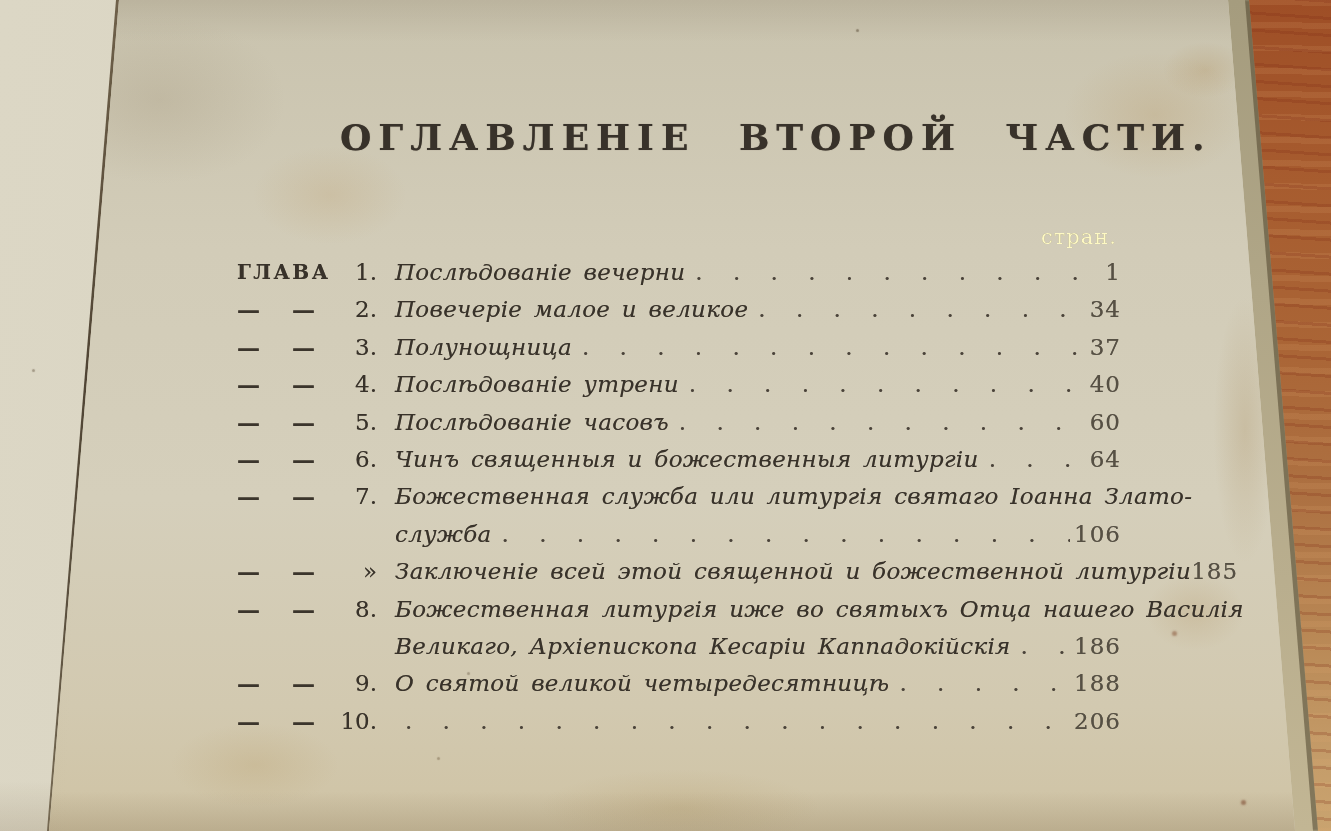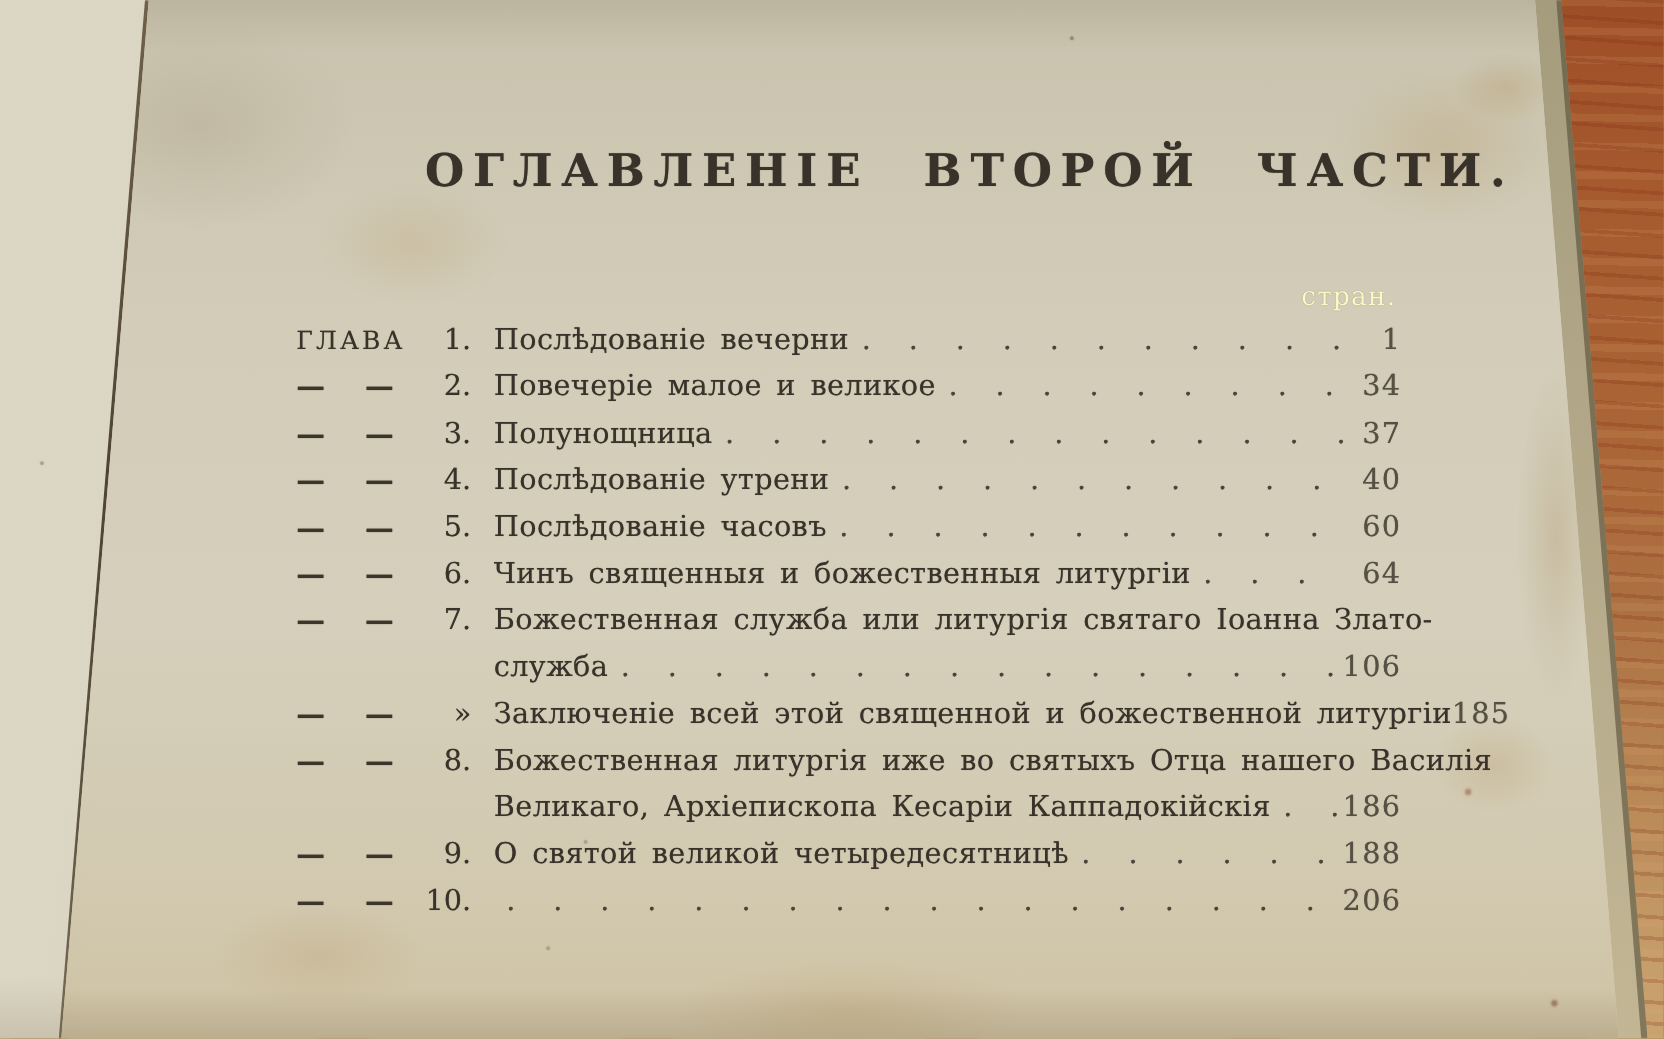--- a/index.html
+++ b/index.html
@@ -108,25 +108,25 @@
     font-size:21px; letter-spacing:1px;
     color:#fef9c3;
     text-shadow:0 0 0.6px rgba(55,45,35,0.55);
   }
   .toc-line {
     display:flex; height:37.4px; line-height:37.4px;
     font-size:23px; color:#38322a; white-space:nowrap;
     text-shadow:0 0 0.6px rgba(55,45,35,0.55);
   }
   .col-label { flex:none; width:100px; }
-  .label-glava { font-weight:normal; font-size:20px; letter-spacing:2.5px; }
+  .label-glava { font-weight:bold; font-size:20px; letter-spacing:2.5px; }
   .label-dash  { font-weight:bold; word-spacing:24px; color:#3b352c; }
   .col-num { flex:none; width:58px; text-align:right; padding-right:18px; }
   .indent-spacer { flex:none; width:158px; }
-  .entry-text { flex:none; letter-spacing:0.3px; word-spacing:4px; }
+  .entry-text { flex:none; letter-spacing:0.3px; word-spacing:4px;font-style:italic; }
   .leader {
     flex:1 1 0; min-width:0; overflow:hidden;
     margin:0 4px 0 10px;
     word-spacing:21px; letter-spacing:1px;
     color:#4a433a;
   }
   .page-num {
     flex:none; min-width:40px; text-align:right;
     color:#565044; letter-spacing:1px;
   }

